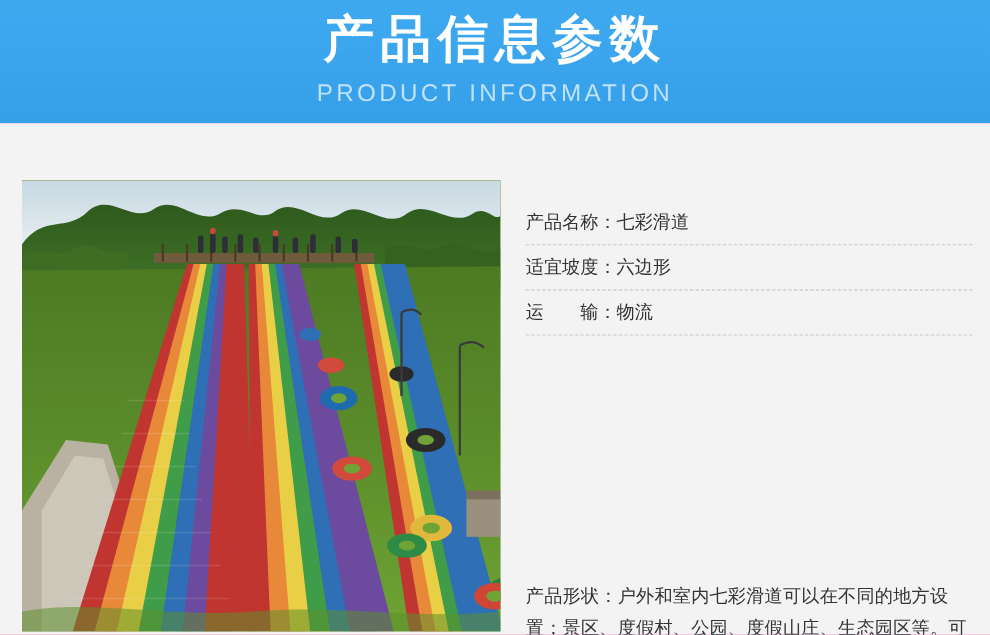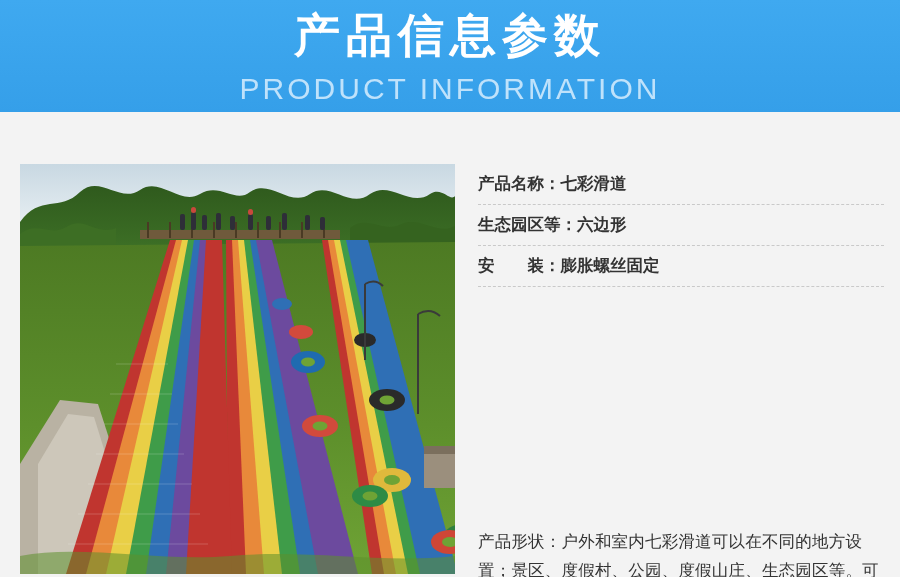--- a/index.html
+++ b/index.html
@@ -41,21 +41,21 @@
     font-family: "DejaVu Sans", "Liberation Sans", sans-serif;
     line-height: 58px;
   }
   .banner-sub {
     position: absolute;
     top: 72px;
     left: 0;
     width: 900px;
     text-align: center;
     color: #bfe2fb;
-    font-size: 30px;
+    font-size: 22px;
     letter-spacing: 3px;
     font-family: "Liberation Sans", sans-serif;
   }
   .banner-notch {
     position: absolute;
     left: 50%;
     top: 112px;
     width: 26px;
     height: 26px;
     margin-left: -13px;
@@ -79,23 +79,22 @@
     height: 410px;
     overflow: hidden;
     background: #6a8e3a;
     border: 0;
   }
   .photo svg { display: block; }
   
   .specs {
     position: absolute;
     left: 478px;
-    top: 52px;
+    top: 70px;
     width: 406px;
-    font-weight: bold;
   }
   .spec-row {
     position: relative;
     height: 40px;
     line-height: 40px;
     border-bottom: 1px dashed #c9c9c9;
     font-size: 16.5px;
     color: #333333;
     white-space: nowrap;
     font-family: "DejaVu Sans", "Liberation Sans", sans-serif;
@@ -272,24 +271,24 @@
           <path d="M0,392 C60,380 140,398 210,392 C290,385 360,400 435,392 L435,410 L0,410 Z" fill="#5d8f2b" opacity="0.55"></path>
         </g>
       </svg>
     </div>
 
     <div class="specs">
       <div class="spec-row">
         <span class="spec-label">产品名称：</span><span class="spec-value">七彩滑道</span>
       </div>
       <div class="spec-row">
-        <span class="spec-label">生态园区等：</span><span class="spec-value">六边形</span>
+        <span class="spec-label">适宜坡度：</span><span class="spec-value">六边形</span>
       </div>
       <div class="spec-row">
-        <span class="spec-label">安　　装：</span><span class="spec-value">膨胀螺丝固定</span>
+        <span class="spec-label">运　　输：</span><span class="spec-value">物流</span>
       </div>
     </div>
 
     <div class="para">
       <span>产品形状：</span><span>户外和室内七彩滑道可以在不同的地方设置；景区、度假村、公园、度假山庄、生态园区等。可以根据季节特点，建造自然七彩滑道和人工七彩滑道；</span>
     </div>
 
   </div>
 </div>
 

